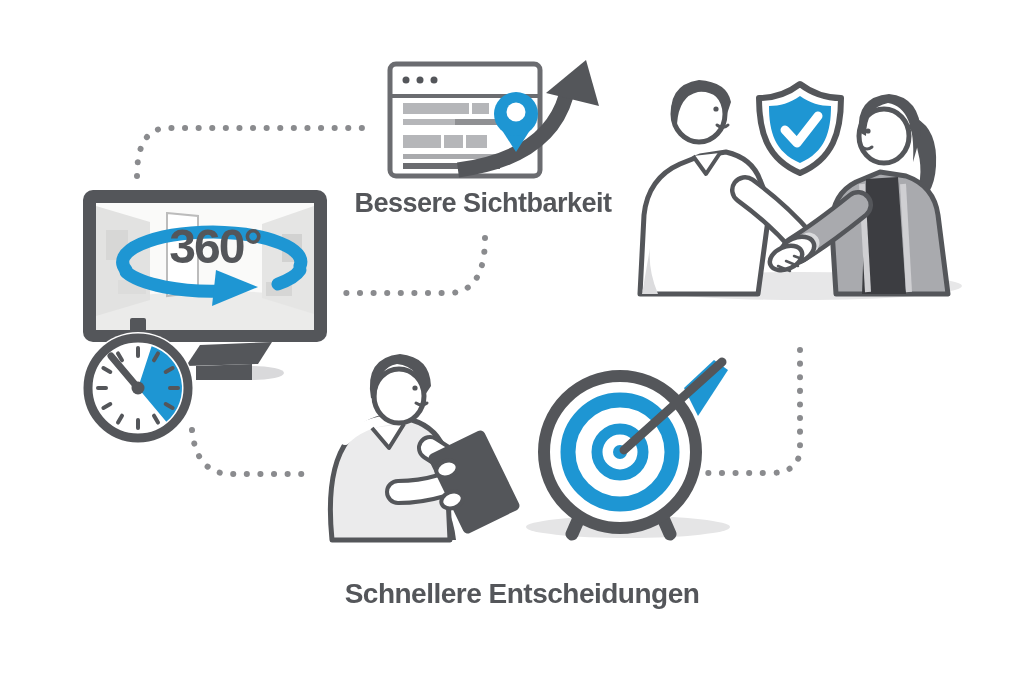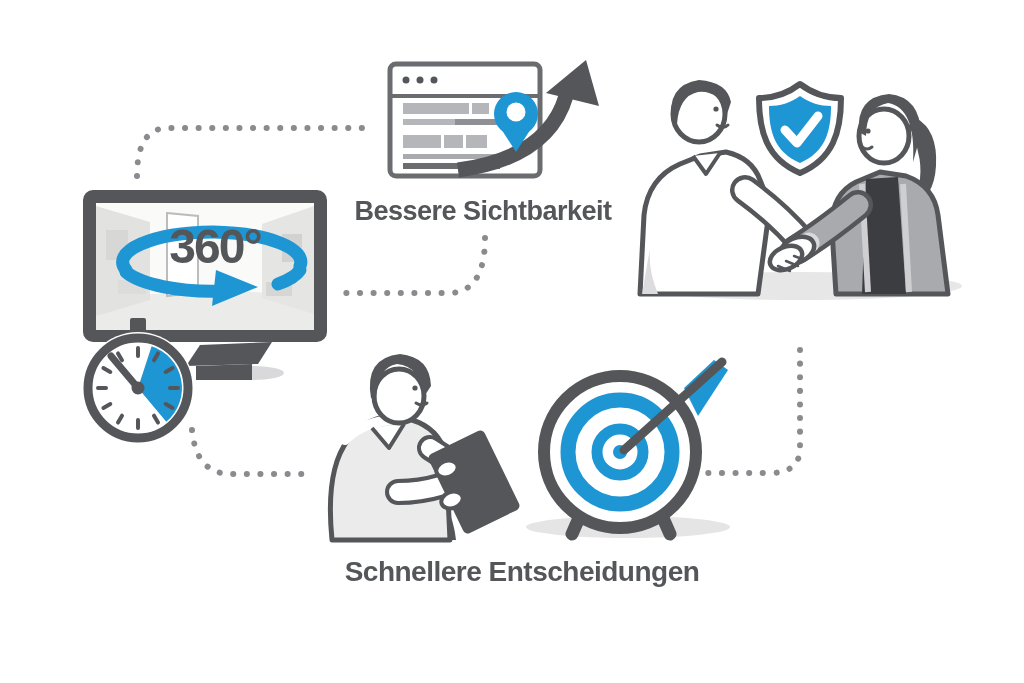--- a/index.html
+++ b/index.html
@@ -13,23 +13,23 @@
   .canvas{
     position:relative; width:1024px; height:683px;
     background:var(--background); overflow:hidden; margin:0 auto;
   }
   .art{position:absolute; inset:0; width:1024px; height:683px;}
   .benefit-label{
     position:absolute; transform:translateX(-50%);
     font-weight:bold; font-size:27px; letter-spacing:-0.5px;
     color:var(--outline-gray); white-space:nowrap;
   }
-  .label-visibility{left:483px; top:196px;}
+  .label-visibility{left:483px; top:188px;}
   .label-trust{left:804px; top:309px;}
-  .label-decisions{left:522px; top:556px; font-size:28px;}
+  .label-decisions{left:522px; top:578px; font-size:28px;}
   
   .f-blue{fill:var(--accent-blue);} .s-blue{stroke:var(--accent-blue);}
   .f-dark{fill:var(--outline-gray);} .s-dark{stroke:var(--outline-gray);} .s-white{stroke:#FFFFFF;}
   .f-mid{fill:#A9AAAE;} .s-mid{stroke:#A9AAAE;}
   .f-bar{fill:#B5B6B9;}
   .dots{stroke:var(--dot-gray); stroke-width:6; stroke-linecap:round;
         stroke-dasharray:0.1 13.5; fill:none;}
   .deg-text{
     font-family:"Liberation Sans", sans-serif; font-weight:bold;
     font-size:48px; letter-spacing:-2px; fill:var(--outline-gray);

